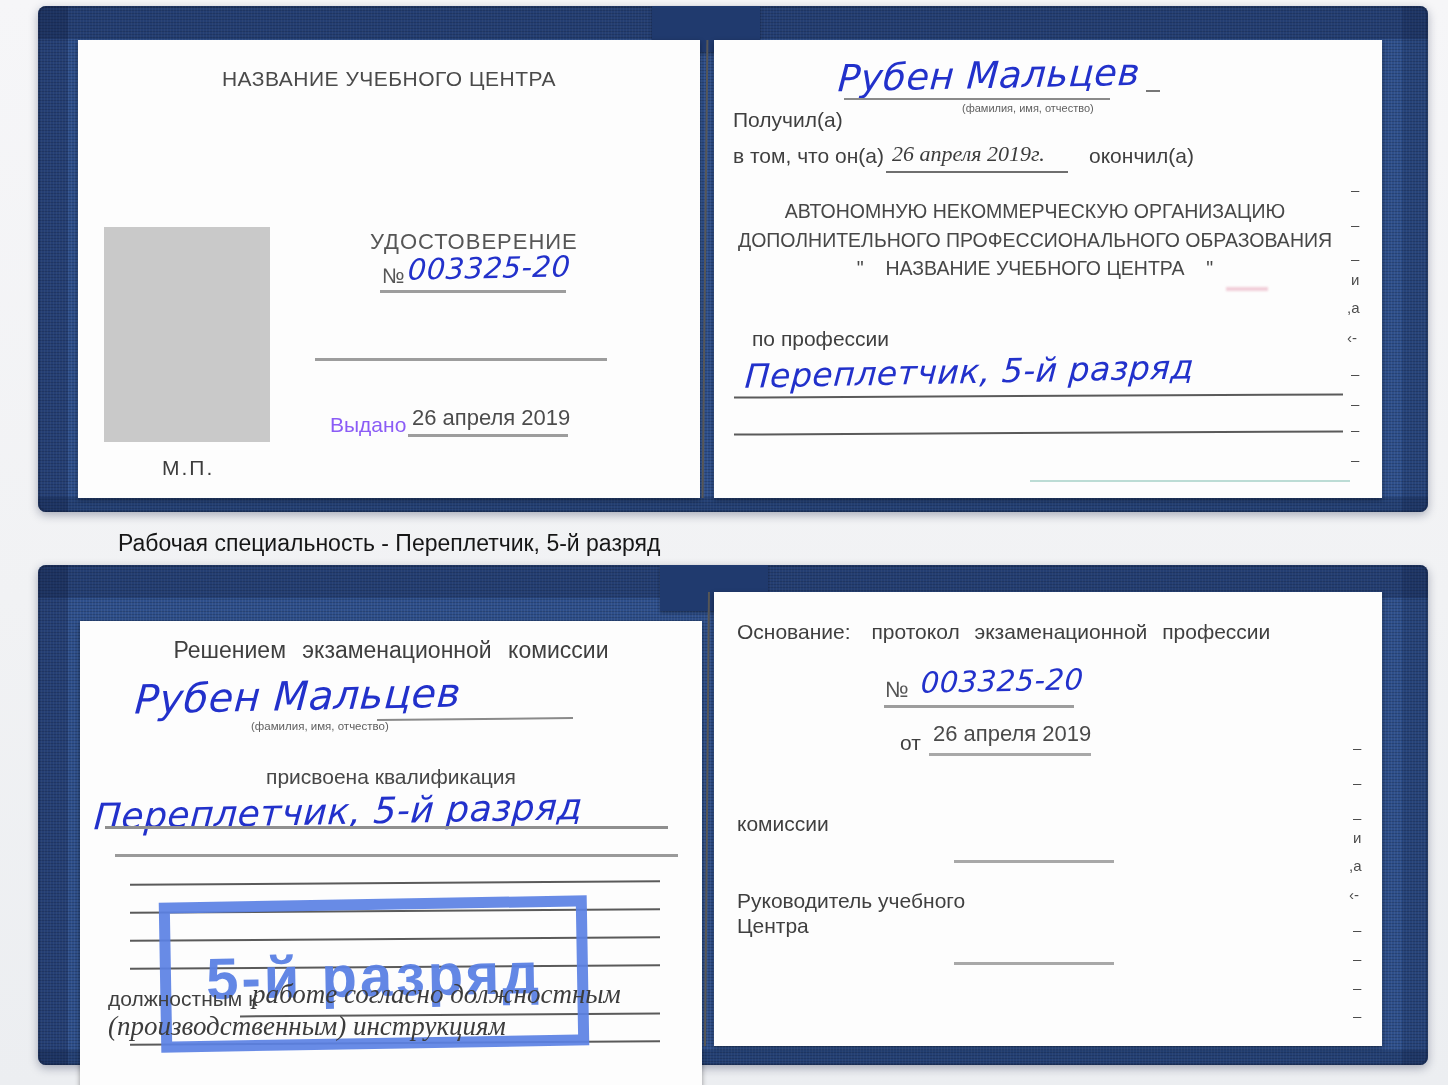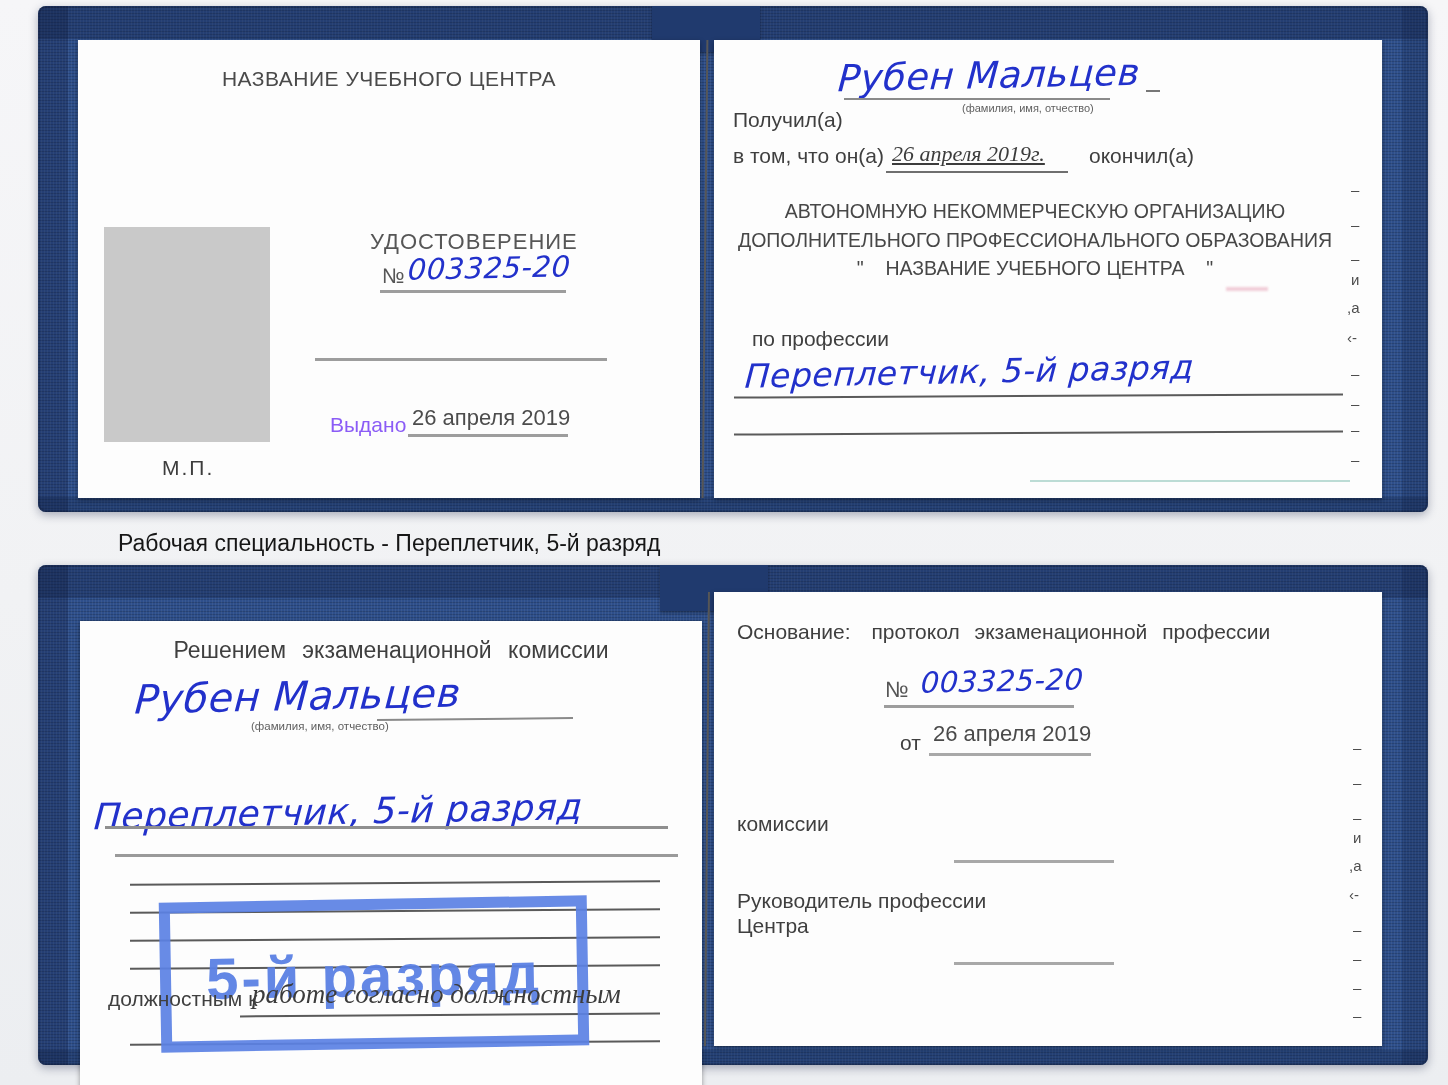--- a/index.html
+++ b/index.html
@@ -69,21 +69,21 @@
 
     <div class="spineline" style="left:666px;top:34px;height:458px;transform:rotate(.6deg);"></div>
 
     <div class="page" style="left:676px;top:34px;width:668px;height:458px;">
       <div class="t" style="left:19px;top:40px;font-size:21px;margin-top:28px;">Получил(а)</div>
       <div class="hand" style="left:124px;top:14px;font-size:37px;">Рубен Мальцев</div>
       <div class="rule dark" style="left:130px;top:58px;width:266px;background:#8a8a8a;"></div>
       <div class="rule dark" style="left:432px;top:50px;width:14px;background:#777;"></div>
       <div class="smallcap" style="left:248px;top:62px;">(фамилия, имя, отчество)</div>
       <div class="t" style="left:19px;top:104px;font-size:21px;">в том, что он(а)</div>
-      <div class="ser" style="left:178px;top:101px;font-size:22px;text-decoration:underline;">26 апреля 2019г.</div>
+      <div class="ser" style="left:178px;top:101px;font-size:22px;">26 апреля 2019г.</div>
       <div class="rule dark" style="left:172px;top:131px;width:182px;background:#6f6f6f;"></div>
       <div class="t" style="left:375px;top:104px;font-size:21px;">окончил(а)</div>
 
       <div class="tc" style="top:160px;width:642px;font-size:19.5px;">АВТОНОМНУЮ НЕКОММЕРЧЕСКУЮ ОРГАНИЗАЦИЮ</div>
       <div class="tc" style="top:189px;width:642px;font-size:19.5px;">ДОПОЛНИТЕЛЬНОГО ПРОФЕССИОНАЛЬНОГО ОБРАЗОВАНИЯ</div>
       <div class="tc" style="top:217px;width:642px;font-size:19.5px;white-space:pre;">"&nbsp;&nbsp;&nbsp;&nbsp;НАЗВАНИЕ УЧЕБНОГО ЦЕНТРА&nbsp;&nbsp;&nbsp;&nbsp;"</div>
 
       <div class="smudge" style="left:512px;top:247px;width:42px;height:4px;"></div>
 
       <div class="t" style="left:38px;top:287px;font-size:21px;">по профессии</div>
@@ -116,39 +116,41 @@
     <div class="band-bottom"></div>
     <div class="band-left"></div>
     <div class="band-right"></div>
     <div class="tab" style="left:622px;"></div>
 
     <div class="page" style="left:42px;top:19px;width:622px;height:480px;margin-top:37px;">
       <div class="tc" style="top:16px;font-size:23px;word-spacing:10px;color:#3f3f3f;">Решением экзаменационной комиссии</div>
       <div class="hand" style="left:55px;top:52px;font-size:40px;">Рубен Мальцев</div>
       <div class="rule dark" style="left:297px;top:97px;width:196px;background:#8a8a8a;transform:rotate(-.6deg);"></div>
       <div class="smallcap" style="left:171px;top:99px;font-size:11.5px;">(фамилия, имя, отчество)</div>
+      <div class="tc" style="top:144px;font-size:21px;">присвоена квалификация</div>
       <div class="hand" style="left:14px;top:170px;font-size:36px;">Переплетчик, 5-й разряд</div>
 
       <div>
         <div class="rule" style="left:25px;top:205px;width:563px;background:#8f8f8f;"></div>
         <div class="rule" style="left:35px;top:233px;width:563px;background:#9a9a9a;"></div>
         <div class="rule dark" style="left:50px;top:261px;width:530px;transform:rotate(-.4deg);"></div>
         <div class="rule dark" style="left:50px;top:289px;width:530px;transform:rotate(-.4deg);"></div>
         <div class="rule dark" style="left:50px;top:317px;width:530px;transform:rotate(-.4deg);"></div>
         <div class="rule dark" style="left:50px;top:345px;width:530px;transform:rotate(-.4deg);"></div>
         <div class="rule dark" style="left:160px;top:393px;width:420px;transform:rotate(-.4deg);"></div>
         <div class="rule dark" style="left:50px;top:421px;width:530px;transform:rotate(-.4deg);"></div>
       </div>
 
       <div class="stamp" style="left:80px;top:278px;width:406px;height:128px;">
         <span class="stamp-text">5-й разряд</span>
       </div>
 
       <div class="t" style="left:28px;top:366px;font-size:21px;z-index:3;">должностным к</div>
       <div class="ser" style="left:172px;top:358px;font-size:27px;z-index:3;">работе согласно должностным</div>
+      <div class="ser" style="left:28px;top:390px;font-size:27px;z-index:3;">(производственным) инструкциям</div>
     </div>
 
     <div class="spineline" style="left:668px;top:27px;height:454px;transform:rotate(.5deg);"></div>
 
     <div class="page" style="left:676px;top:27px;width:668px;height:454px;">
       <div class="t" style="left:23px;top:28px;font-size:21px;word-spacing:9px;">
         <span>Основание:</span>
         <span style="margin-left:6px;">протокол  экзаменационной  профессии</span>
       </div>
       <div class="t" style="left:171px;top:85px;font-size:22px;color:#555;">№</div>
@@ -158,21 +160,21 @@
       <div class="t" style="left:219px;top:129px;font-size:22px;color:#4a4a4a;">26 апреля 2019</div>
       <div class="rule" style="left:215px;top:161px;width:162px;background:#a8a8a8;"></div>
 
       <div class="t" style="left:23px;top:194px;font-size:21px;line-height:25px;white-space:normal;width:360px;">
         <br>
         <span>комиссии</span>
       </div>
       <div class="rule" style="left:240px;top:268px;width:160px;background:#a8a8a8;"></div>
 
       <div class="t" style="left:23px;top:296px;font-size:21px;line-height:25px;white-space:normal;width:360px;">
-        <span>Руководитель профессии</span><br>
+        <span>Руководитель учебного</span><br>
         <span>Центра</span>
       </div>
       <div class="rule" style="left:240px;top:370px;width:160px;background:#a8a8a8;"></div>
 
       <div>
         <span class="edge" style="left:639px;top:148px;">–</span>
         <span class="edge" style="left:639px;top:183px;">–</span>
         <span class="edge" style="left:639px;top:218px;">–</span>
         <span class="edge" style="left:639px;top:238px;">и</span>
         <span class="edge" style="left:635px;top:266px;">,а</span>

